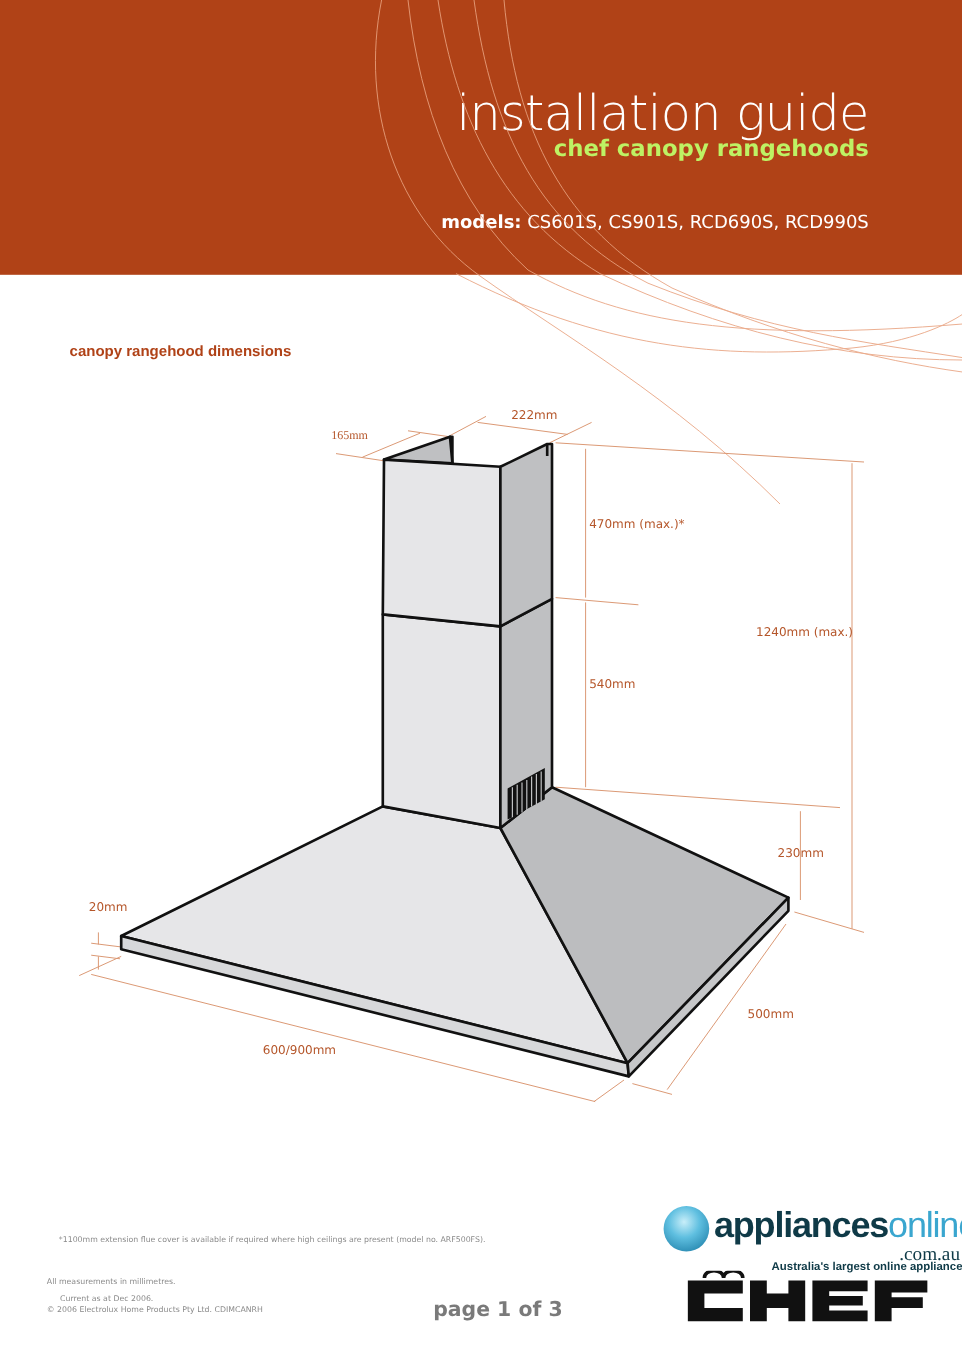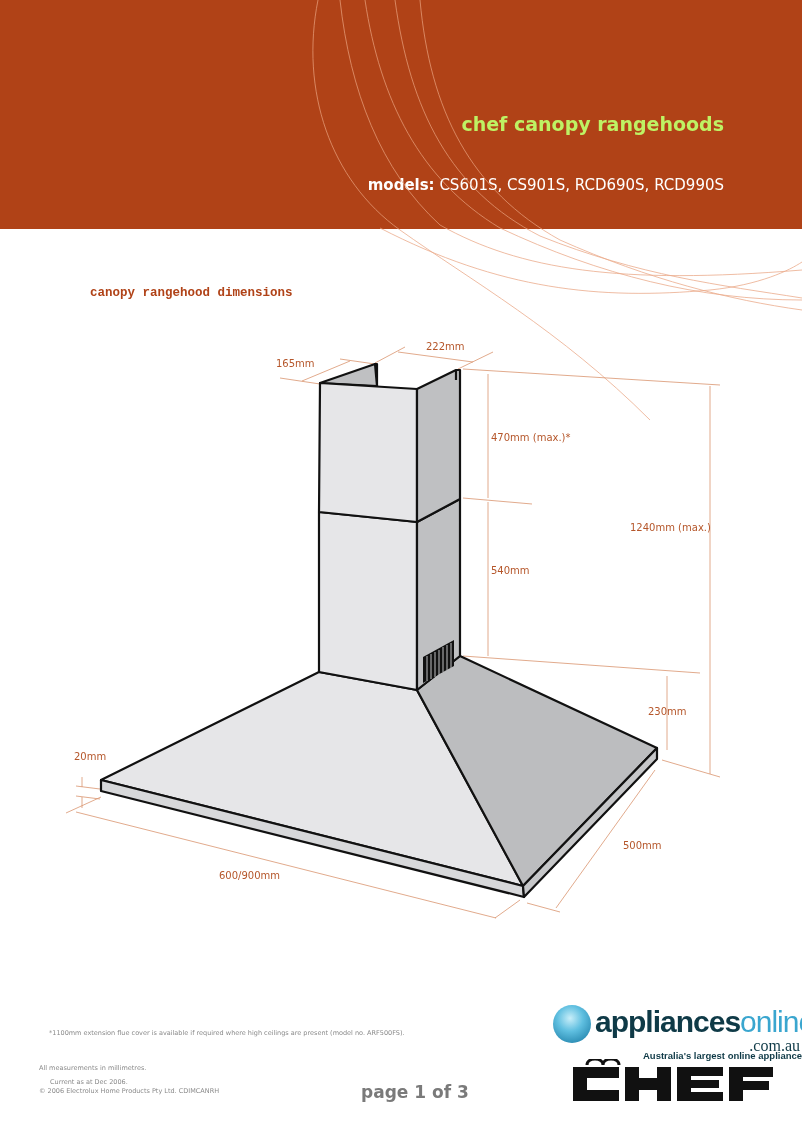--- a/index.html
+++ b/index.html
@@ -22,21 +22,21 @@
     position:absolute; right:78px; top:115px; color:#bef264;
     font-family:"DejaVu Sans", sans-serif; font-weight:bold; font-size:19px; line-height:1;
   }
   .models {
     position:absolute; right:78px; top:178px; color:#fff;
     font-family:"DejaVu Sans", sans-serif; font-size:15px; line-height:1;
   }
   .models b { font-weight:bold; }
   .section-heading {
     position:absolute; left:58px; top:286px; color:#B04217;
-    font-family:Liberation Mono, monospace; font-weight:bold; font-size:12.5px;margin-left:32px;
+    font-family:Liberation Sans, sans-serif; font-weight:bold; font-size:12.5px;
   }
   .diagram { position:absolute; left:0; top:0; width:802px; height:1134px; }
   .dim {
     position:absolute; color:#B5562A; font-family:"DejaVu Sans", sans-serif;
     font-size:10px; white-space:nowrap; line-height:1;
   }
   .foot {
     position:absolute; color:#8a8a8a; font-family:"DejaVu Sans", sans-serif;
     font-size:6.5px; line-height:1.35; white-space:nowrap;
   }
@@ -65,20 +65,21 @@
     font-size:9.5px; font-weight:bold; white-space:nowrap;
   }
   .chef-logo {
     position:absolute; left:573px; top:1059px; width:200px; height:50px;
   }
 </style>
 </head>
 <body>
 
 <div class="header">
+  <div class="title">installation guide</div>
   <div class="subtitle">chef canopy rangehoods</div>
   <div class="models"><b>models:</b><span> CS601S, CS901S, RCD690S, RCD990S</span></div>
 </div>
 
 <svg class="deco" viewBox="0 0 802 1134">
   <g fill="none" stroke="#e8a27f" stroke-width="0.8" opacity="0.9">
     <path d="M318,0 C300,90 330,180 400,230 C470,280 560,330 650,420"></path>
     <path d="M340,0 C350,90 380,170 440,225 C520,270 620,285 802,270"></path>
     <path d="M365,0 C380,100 420,180 500,228 C600,275 700,300 802,300"></path>
     <path d="M395,0 C410,110 450,190 540,236 C640,276 720,285 802,298"></path>
@@ -161,21 +162,21 @@
 
     <polygon points="375,364 377,364 377,386 375,386" fill="#cfd0d2"></polygon>
 
     <polygon points="320,383 375,364 377,386 320,383" fill="#bfc0c2"></polygon>
     <polygon points="320,383 417,389 417,522 319,512" fill="#e6e6e8"></polygon>
     <polygon points="417,389 456,370 460,370 460,499 417,522" fill="#bfc0c2"></polygon>
     <line x1="456" y1="370" x2="456" y2="380"></line>
   </g>
 </svg>
 
-<div class="dim" style="left:276px; top:359px;">165mm</div>
+<div class="dim" style="left:276px; top:359px;font-family:Liberation Serif, serif;">165mm</div>
 <div class="dim" style="left:426px; top:342px;">222mm</div>
 <div class="dim" style="left:491px; top:433px;">470mm (max.)*</div>
 <div class="dim" style="left:630px; top:523px;text-align:center;">1240mm (max.)</div>
 <div class="dim" style="left:491px; top:566px;">540mm</div>
 <div class="dim" style="left:648px; top:707px;">230mm</div>
 <div class="dim" style="left:74px; top:752px;">20mm</div>
 <div class="dim" style="left:623px; top:841px;">500mm</div>
 <div class="dim" style="left:219px; top:871px;">600/900mm</div>
 
 <div class="foot" style="left:39px; top:1029px;margin-left:10px;">*1100mm extension flue cover is available if required where high ceilings are present (model no. ARF500FS).</div>

